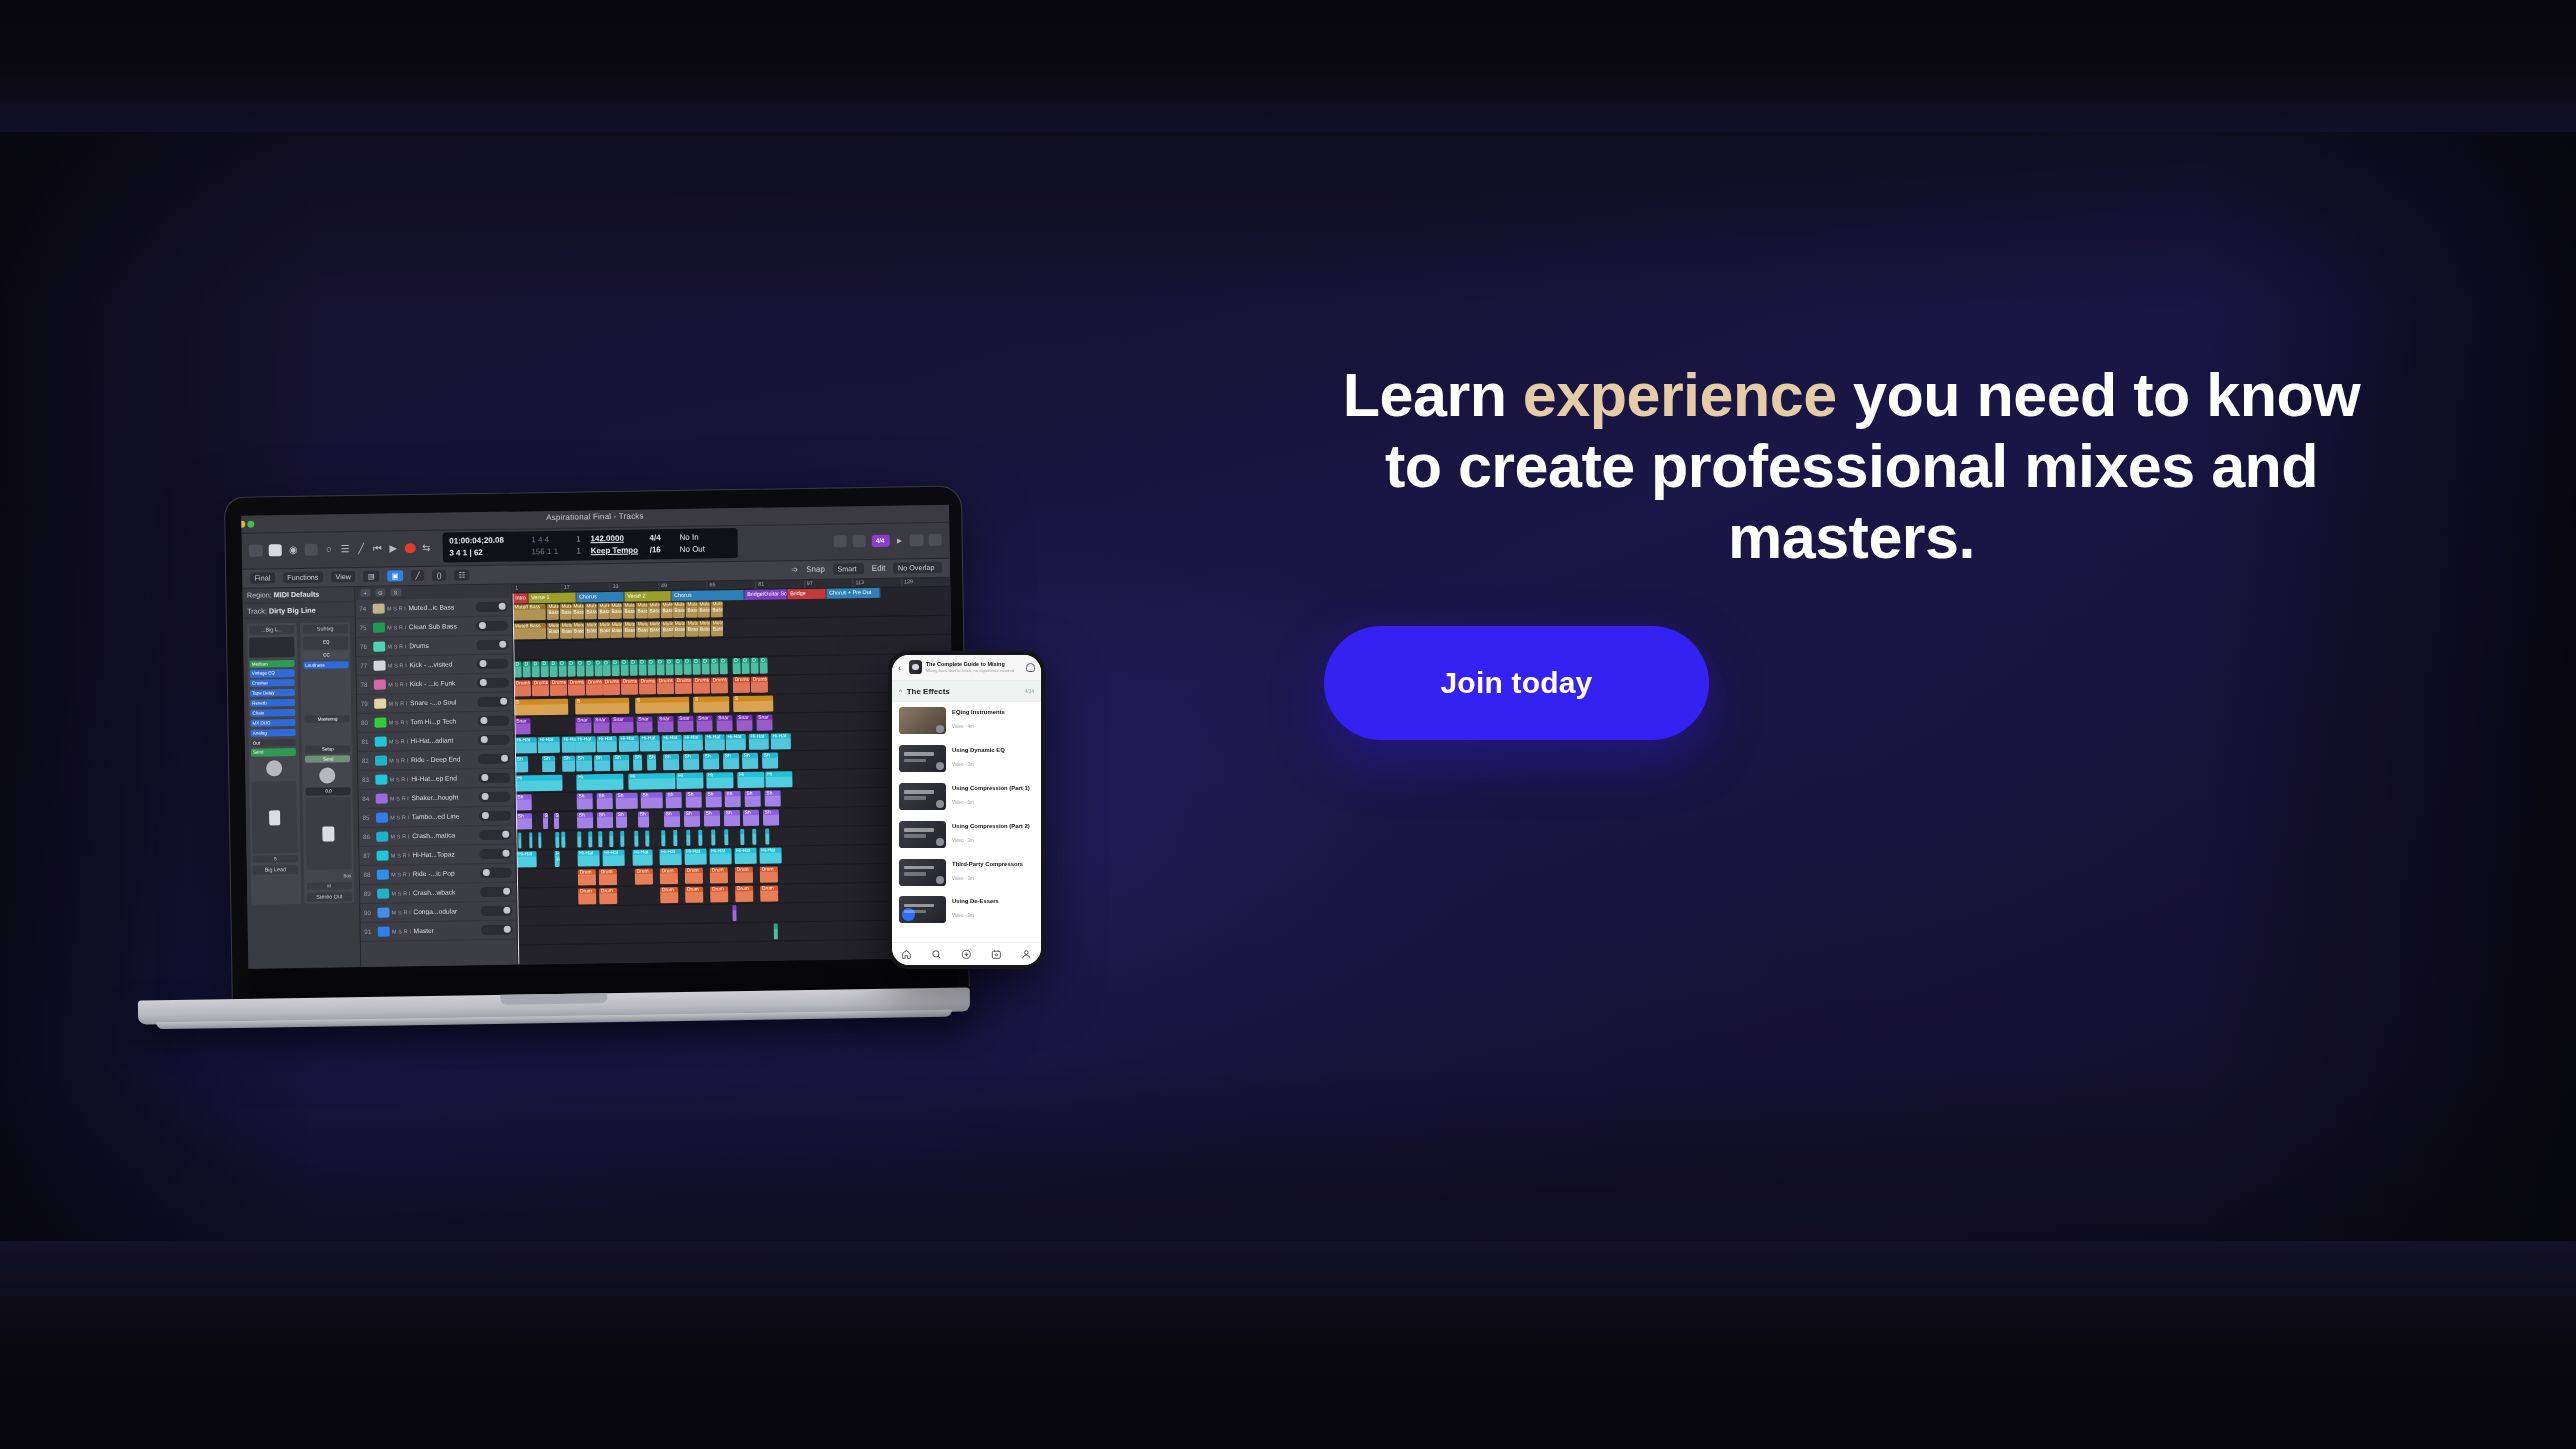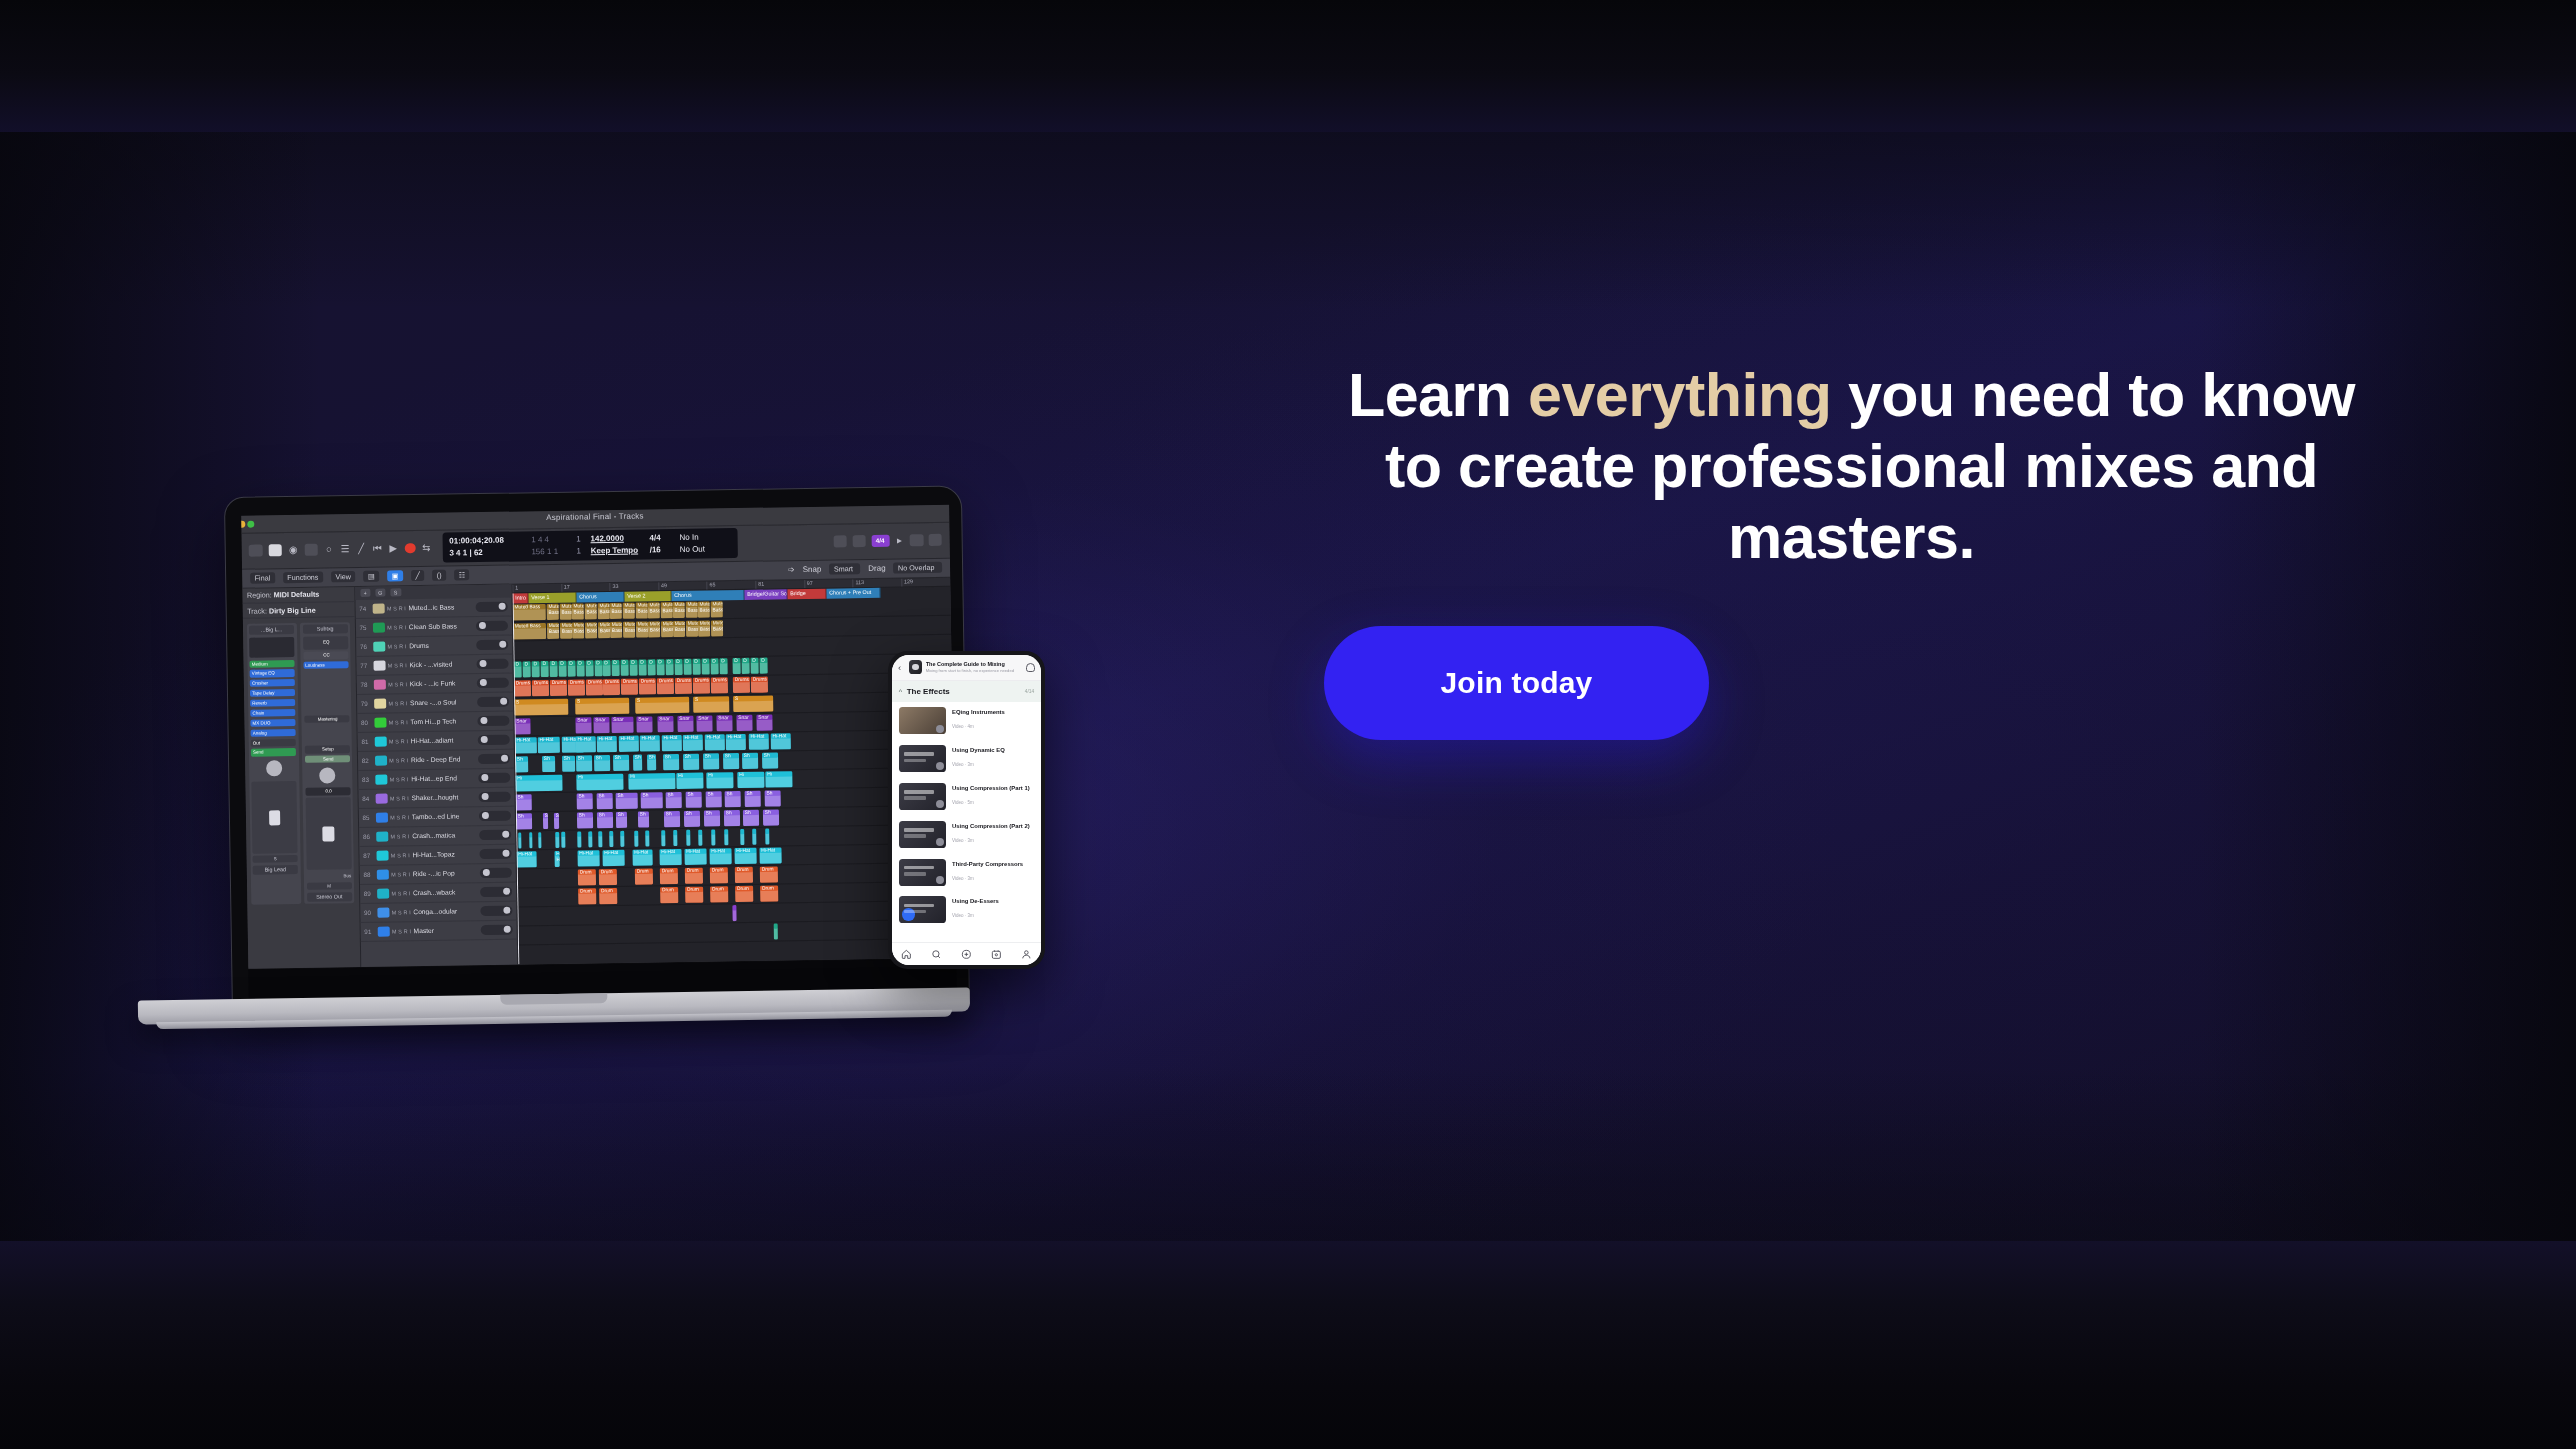--- a/index.html
+++ b/index.html
@@ -276,21 +276,21 @@
           <span class="sb-chip">Functions</span>
           <span class="sb-chip">View</span>
           <span class="sb-chip">▤</span>
           <span class="sb-chip on">▣</span>
           <span class="sb-chip">╱</span>
           <span class="sb-chip">()</span>
           <span class="sb-chip">☷</span>
           <span style="margin-left:auto;">➩</span>
           <span>Snap</span>
           <span class="sb-sel">Smart</span>
-          <span>Drag</span>
+          <span>Edit</span>
           <span class="sb-sel">No Overlap</span>
         </div>
 
         <div class="lp-body">
 
           <div class="insp">
             <div class="insp-row">
               <span>Region:</span>
               <b>MIDI Defaults</b>
             </div>
@@ -949,20 +949,20 @@
               <circle cx="12" cy="8" r="4"></circle>
               <path d="M4 21c0-4.4 3.6-7 8-7s8 2.6 8 7"></path>
             </svg>
         </div>
       </div>
 
     </div>
   </div>
 
   <div class="copy">
-    <h1 class="headline"><span>Learn </span><span class="hl-accent">everything</span><span> you need to know to create professional mixes and masters.</span></h1>
+    <h1 class="headline"><span>Learn </span><span class="hl-accent">experience</span><span> you need to know to create professional mixes and masters.</span></h1>
     <div class="cta-wrap">
       <button class="cta">Join today</button>
     </div>
   </div>
 
 </div>
 
 
 </body></html>

